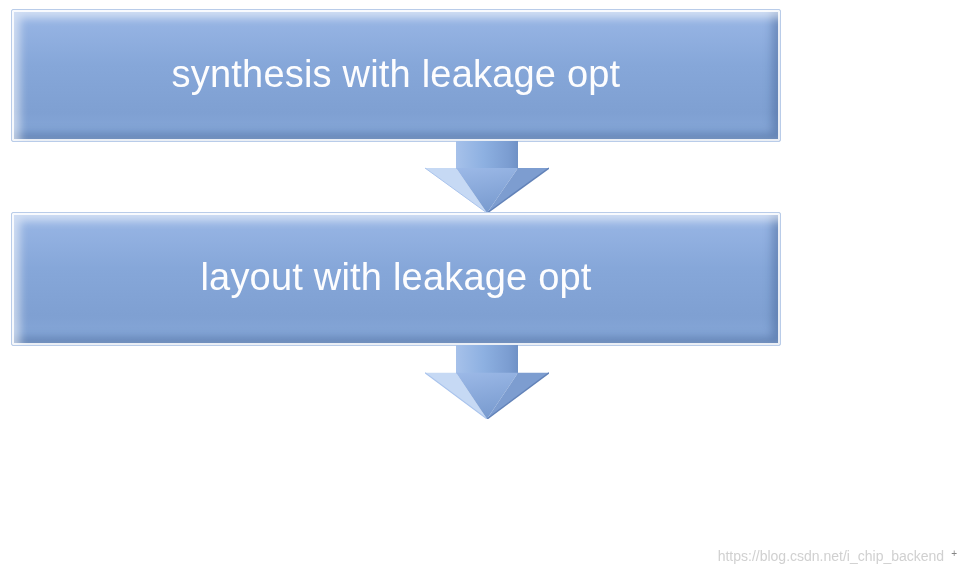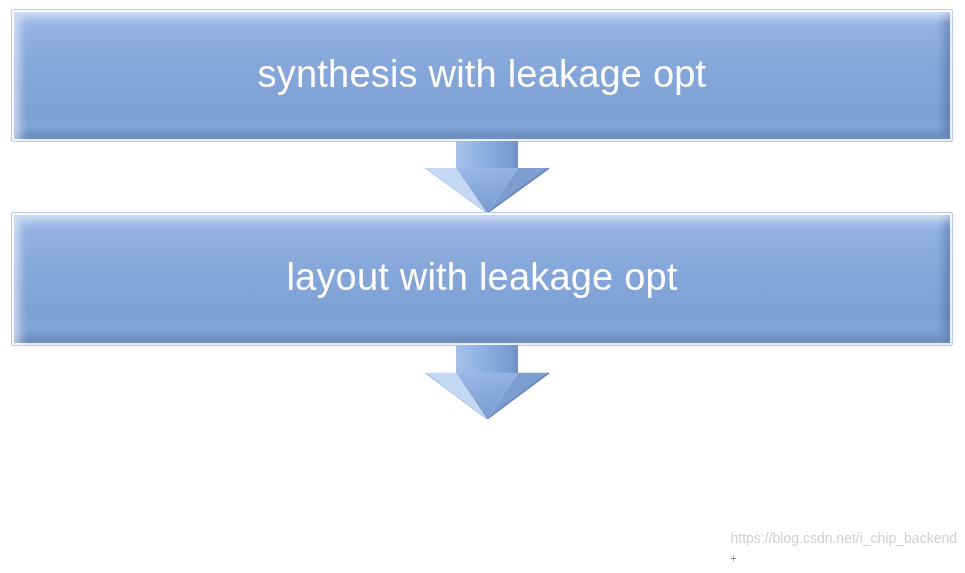--- a/index.html
+++ b/index.html
@@ -11,21 +11,21 @@
   .canvas {
     position: relative;
     width: 965px;
     height: 573px;
     background: #ffffff;
     overflow: hidden;
   }
   .flow-box {
     position: absolute;
     left: 11px;
-    width: 942px;
+    width: 770px;
     border: 1px solid #b9cce9;
     border-radius: 2px;
     background: linear-gradient(180deg, #9ab7e6 0%, #86a7d9 42%, #7fa0d2 78%, #88a9da 100%);
     box-shadow:
       inset 0 0 0 2px rgba(255,255,255,0.85),
       inset 13px 13px 9px -5px rgba(255,255,255,0.55),
       inset -13px -13px 9px -5px rgba(47,78,128,0.38),
       inset 0 -3px 5px -1px rgba(255,255,255,0.25);
     display: flex;
     align-items: center;
@@ -55,21 +55,20 @@
     position: absolute;
     right: 8px;
     bottom: 9px;
     z-index: 5;
     display: flex;
     align-items: flex-start;
     gap: 7px;
     font-size: 14px;
     color: rgba(200, 200, 200, 0.85);
     text-shadow: 0 0 1px rgba(255,255,255,0.3);
-    flex-direction: column;
   }
   .cursor-mark {
     font-size: 10px;
     color: rgba(120, 120, 120, 0.9);
   }
 </style>
 </head>
 <body>
 
 <div class="canvas">

